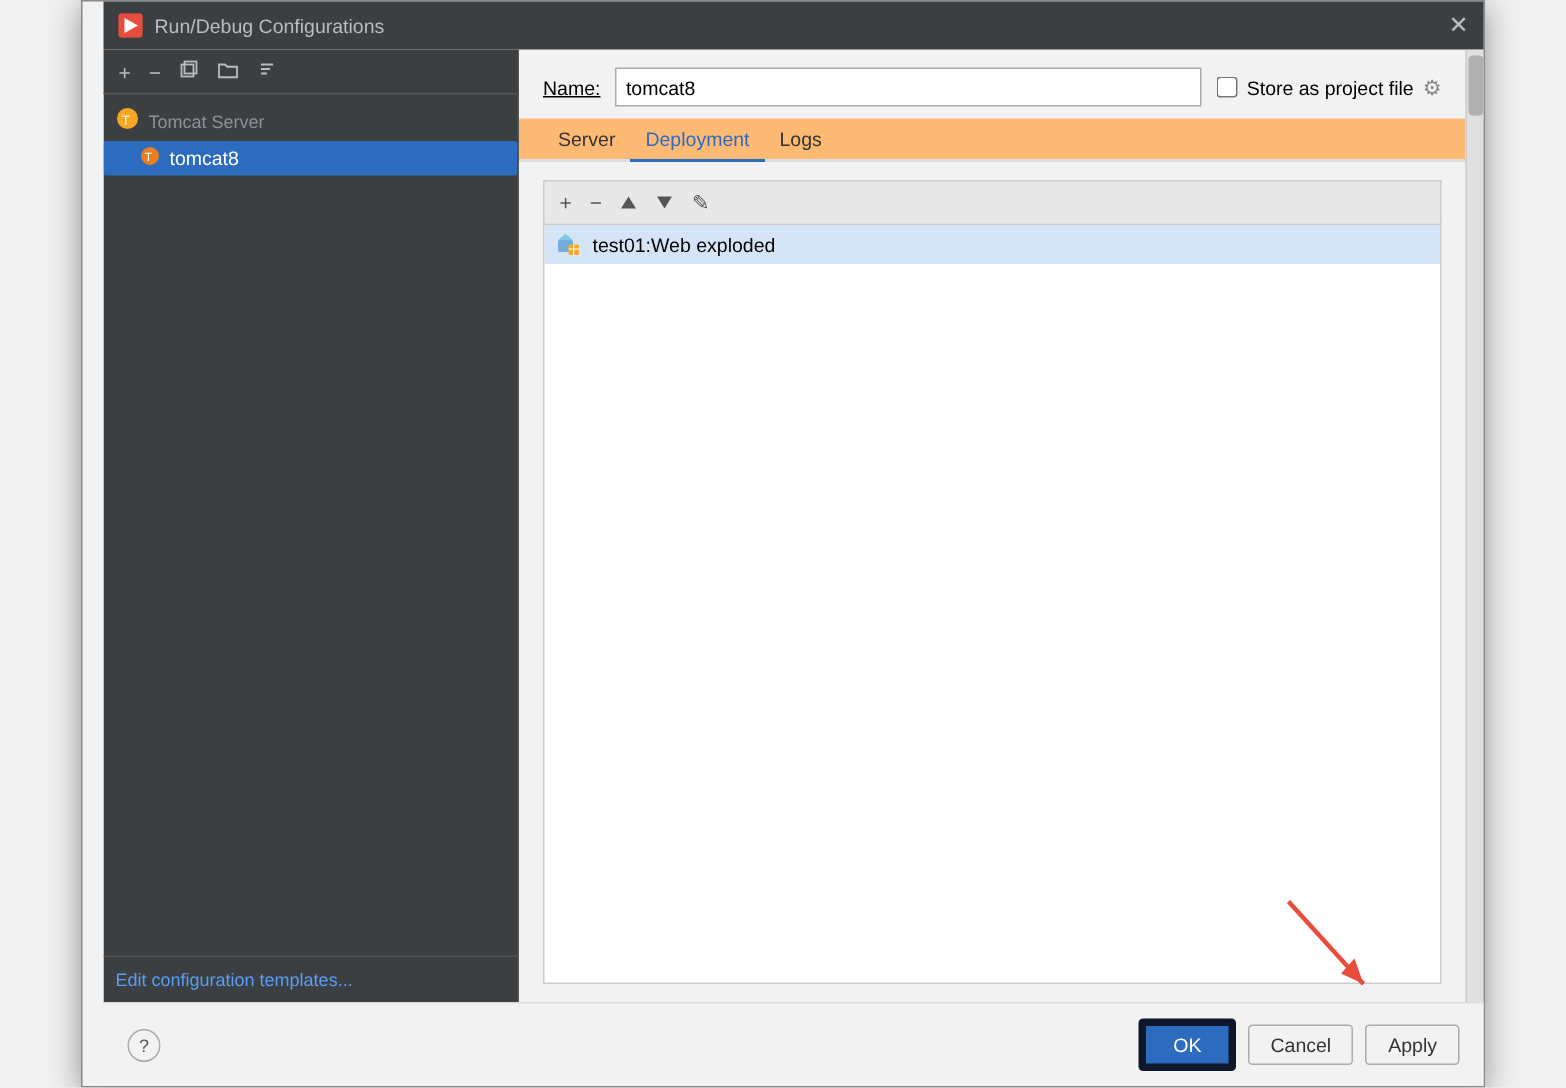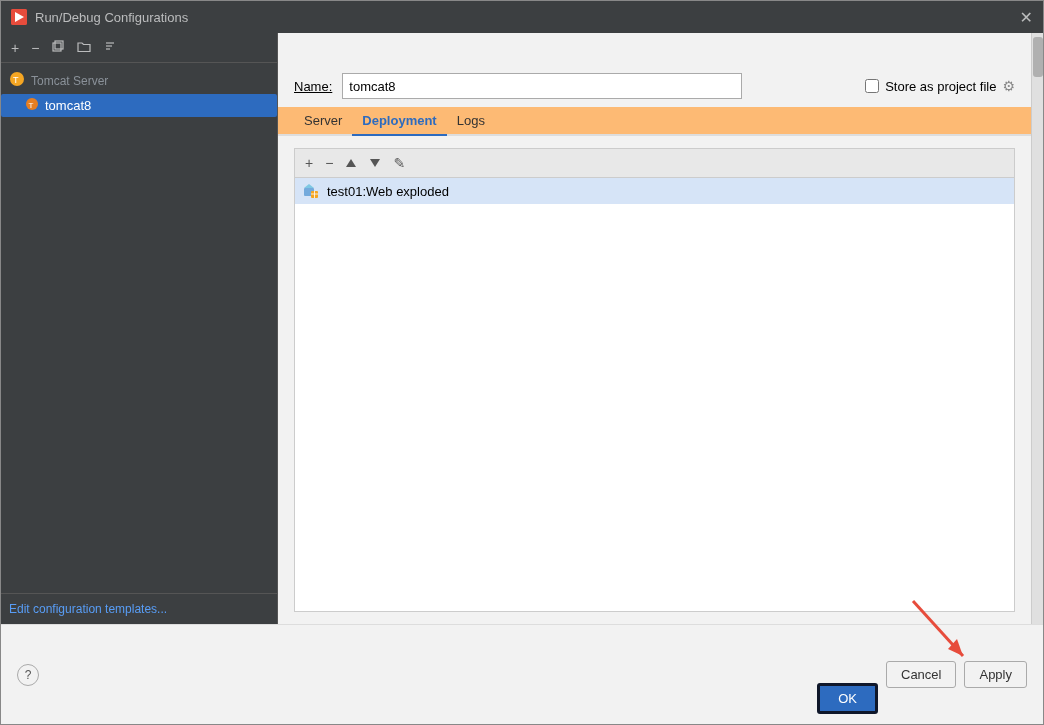--- a/index.html
+++ b/index.html
@@ -6,28 +6,29 @@
     body {
       font-family: 'Segoe UI', Arial, sans-serif;
       font-size: 13px;
       background: #f0f0f0;
       display: flex;
       align-items: center;
       justify-content: center;
       height: 100vh;
     }
     .dialog {
-      width: 1044px;
+      width: 936px;
       height: 725px;
       background: #f2f2f2;
       border: 1px solid #888;
       box-shadow: 0 4px 20px rgba(0,0,0,0.4);
       display: flex;
       flex-direction: column;
       position: relative;
+      padding-left: 14px;
     }
     .title-bar {
       background: #3c3f41;
       color: #bbbcbd;
       height: 32px;
       display: flex;
       align-items: center;
       padding: 0 10px;
       justify-content: space-between;
       flex-shrink: 0;
@@ -173,21 +174,21 @@
       padding: 6px 10px;
       cursor: pointer;
       font-size: 13px;
       color: #333;
       border-bottom: 2px solid transparent;
       margin-bottom: -2px;
     }
     .tab.active {
       color: #2d6bbf;
       border-bottom: 2px solid #2d6bbf;
-      font-weight: 700;
+      font-weight: 400;
     }
     
     .deploy-panel {
       flex: 1;
       padding: 12px 16px;
       display: flex;
       flex-direction: column;
       overflow: hidden;
     }
     .deploy-title {
@@ -258,26 +259,25 @@
       cursor: pointer;
       font-size: 12px;
       color: #555;
       display: flex;
       align-items: center;
       justify-content: center;
     }
     .btn-ok {
       background: #2d6bbf;
       color: white;
-      border: 3px solid #0f172a;
+      border: 5px solid #0f172a;
       padding: 5px 18px;
       cursor: pointer;
       font-size: 13px;
       border-radius: 3px;
-      margin-top: 48px;
     }
     .btn-cancel {
       background: #f2f2f2;
       color: #333;
       border: 1px solid #aaa;
       padding: 5px 14px;
       cursor: pointer;
       font-size: 13px;
       border-radius: 3px;
     }
@@ -316,21 +316,20 @@
     .right-panel-inner {
       display: flex;
       flex: 1;
       overflow: hidden;
     }
     .right-main {
       flex: 1;
       display: flex;
       flex-direction: column;
       overflow: hidden;
-      margin-top: 28px;
     }
   </style>
 </head>
 <body>
 
 <div class="dialog">
 
   <div class="title-bar">
     <div class="title-bar-left">
       <div class="title-icon">

